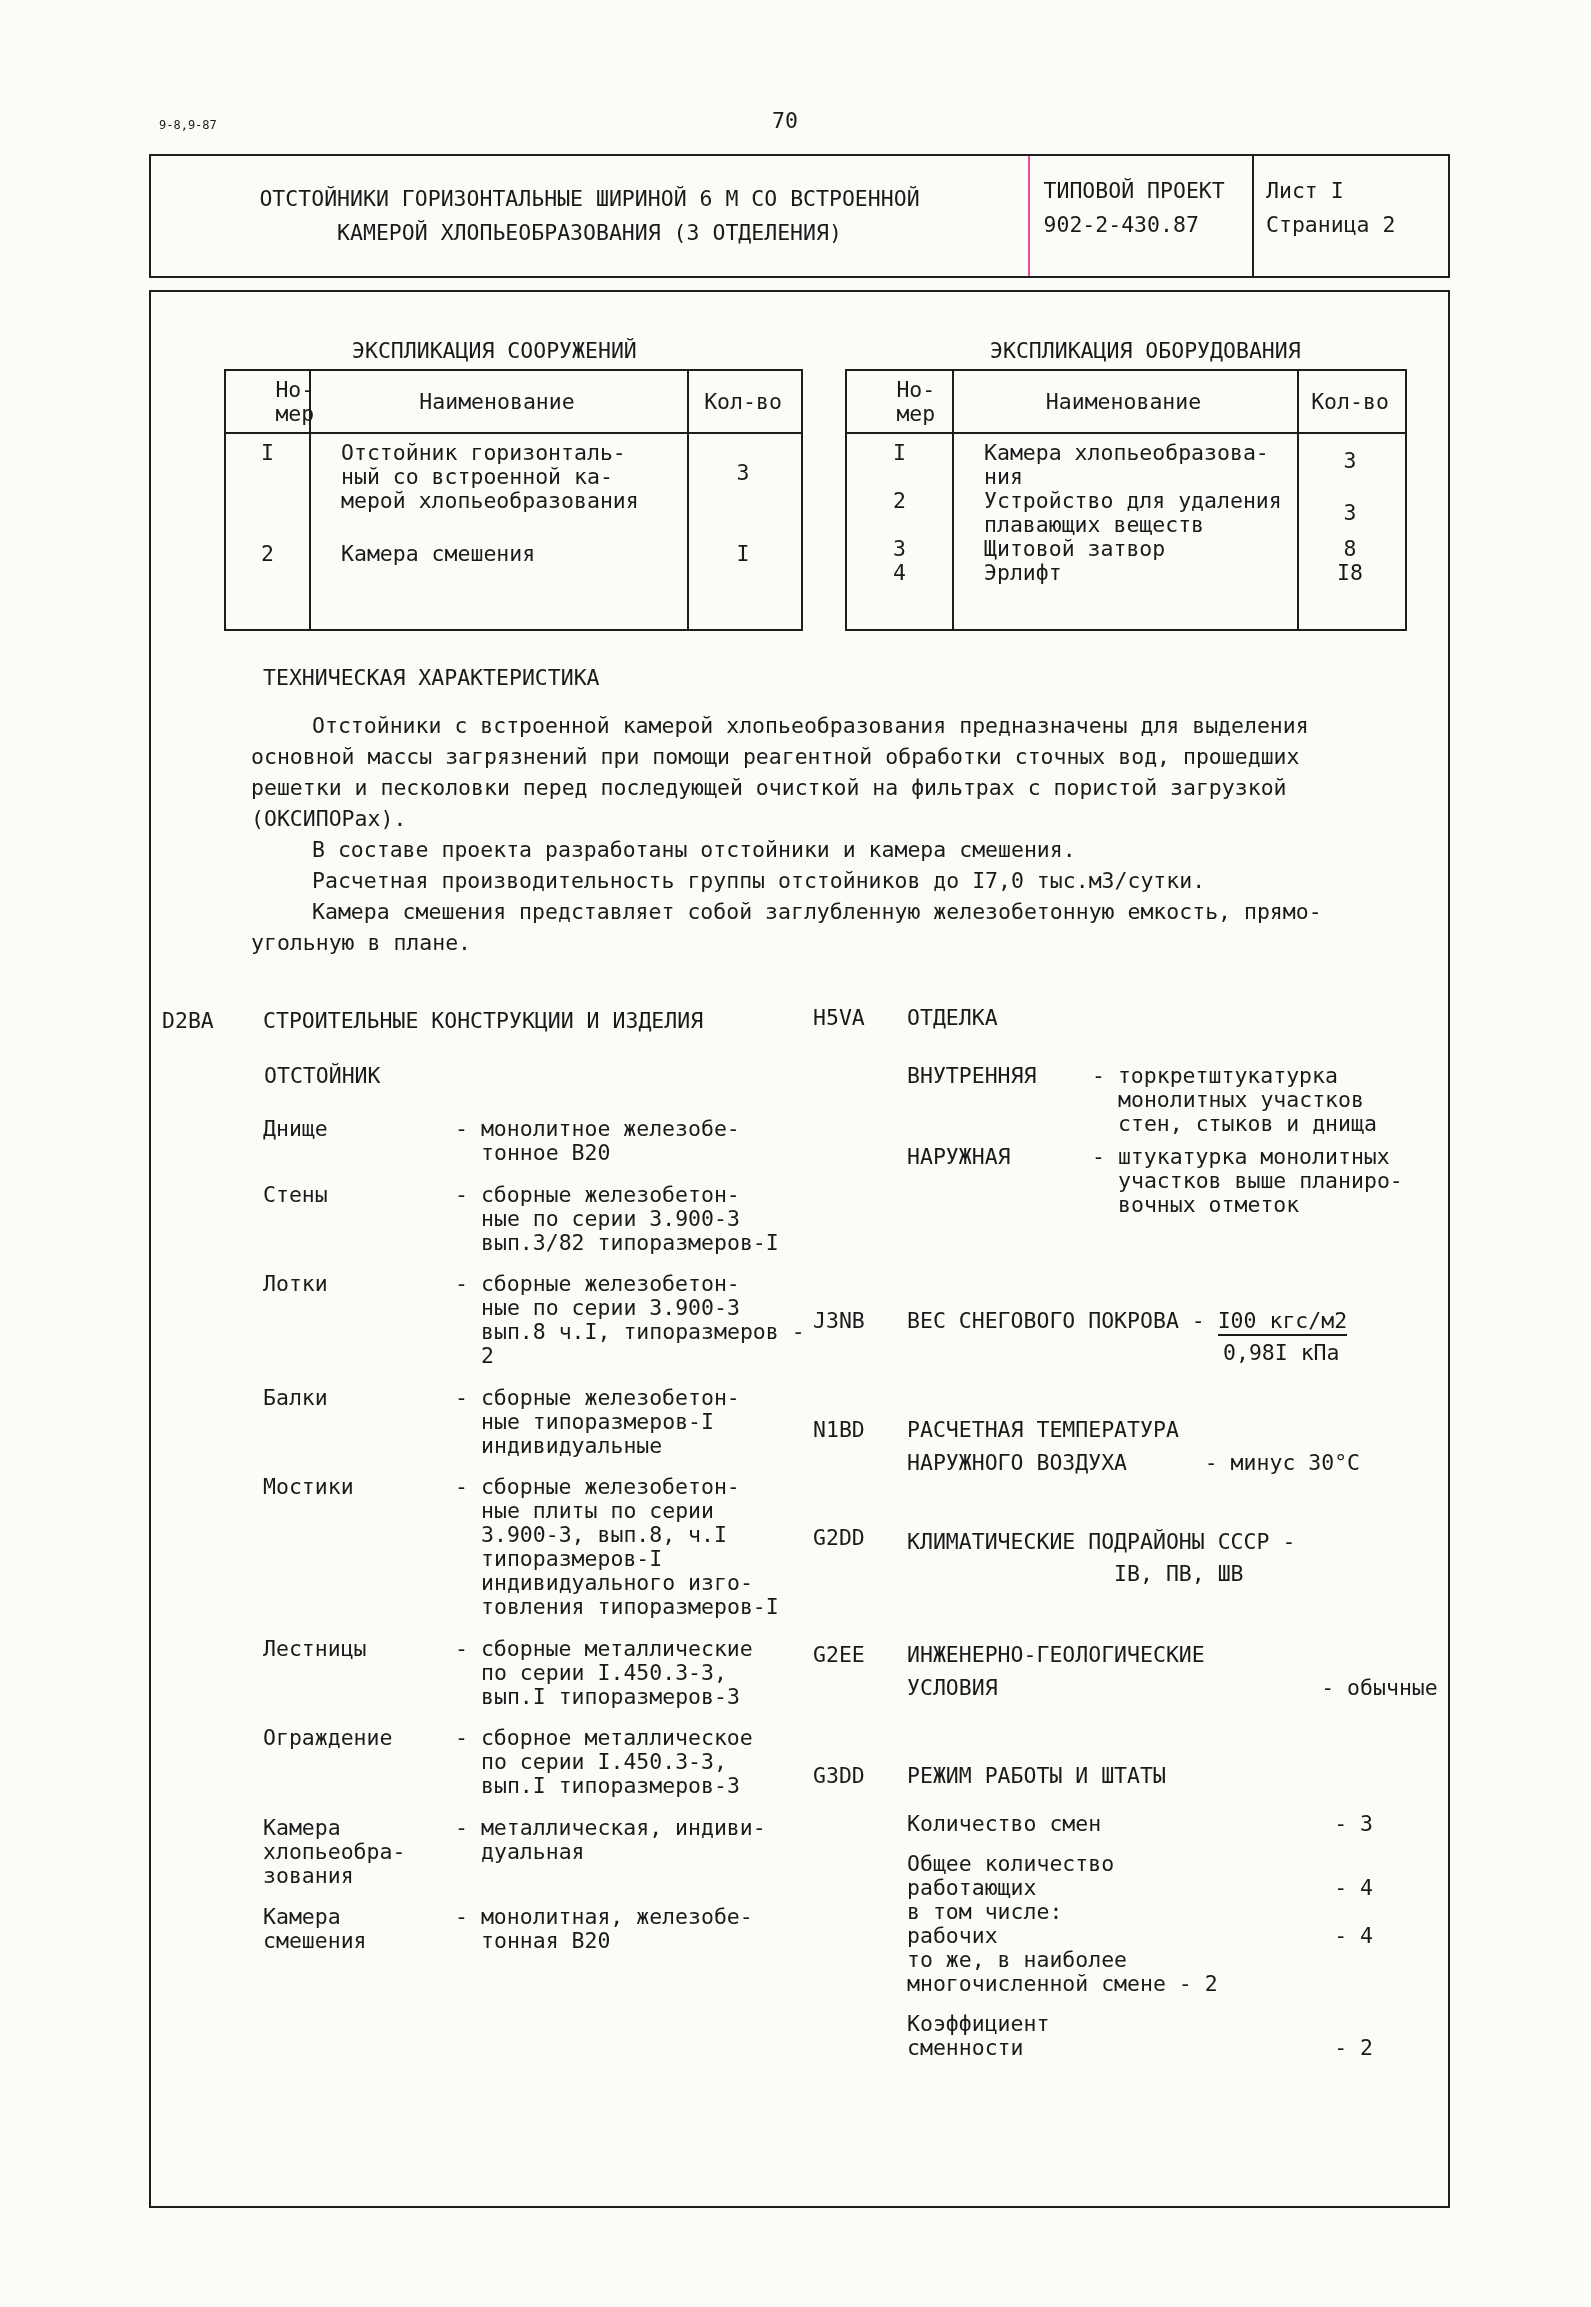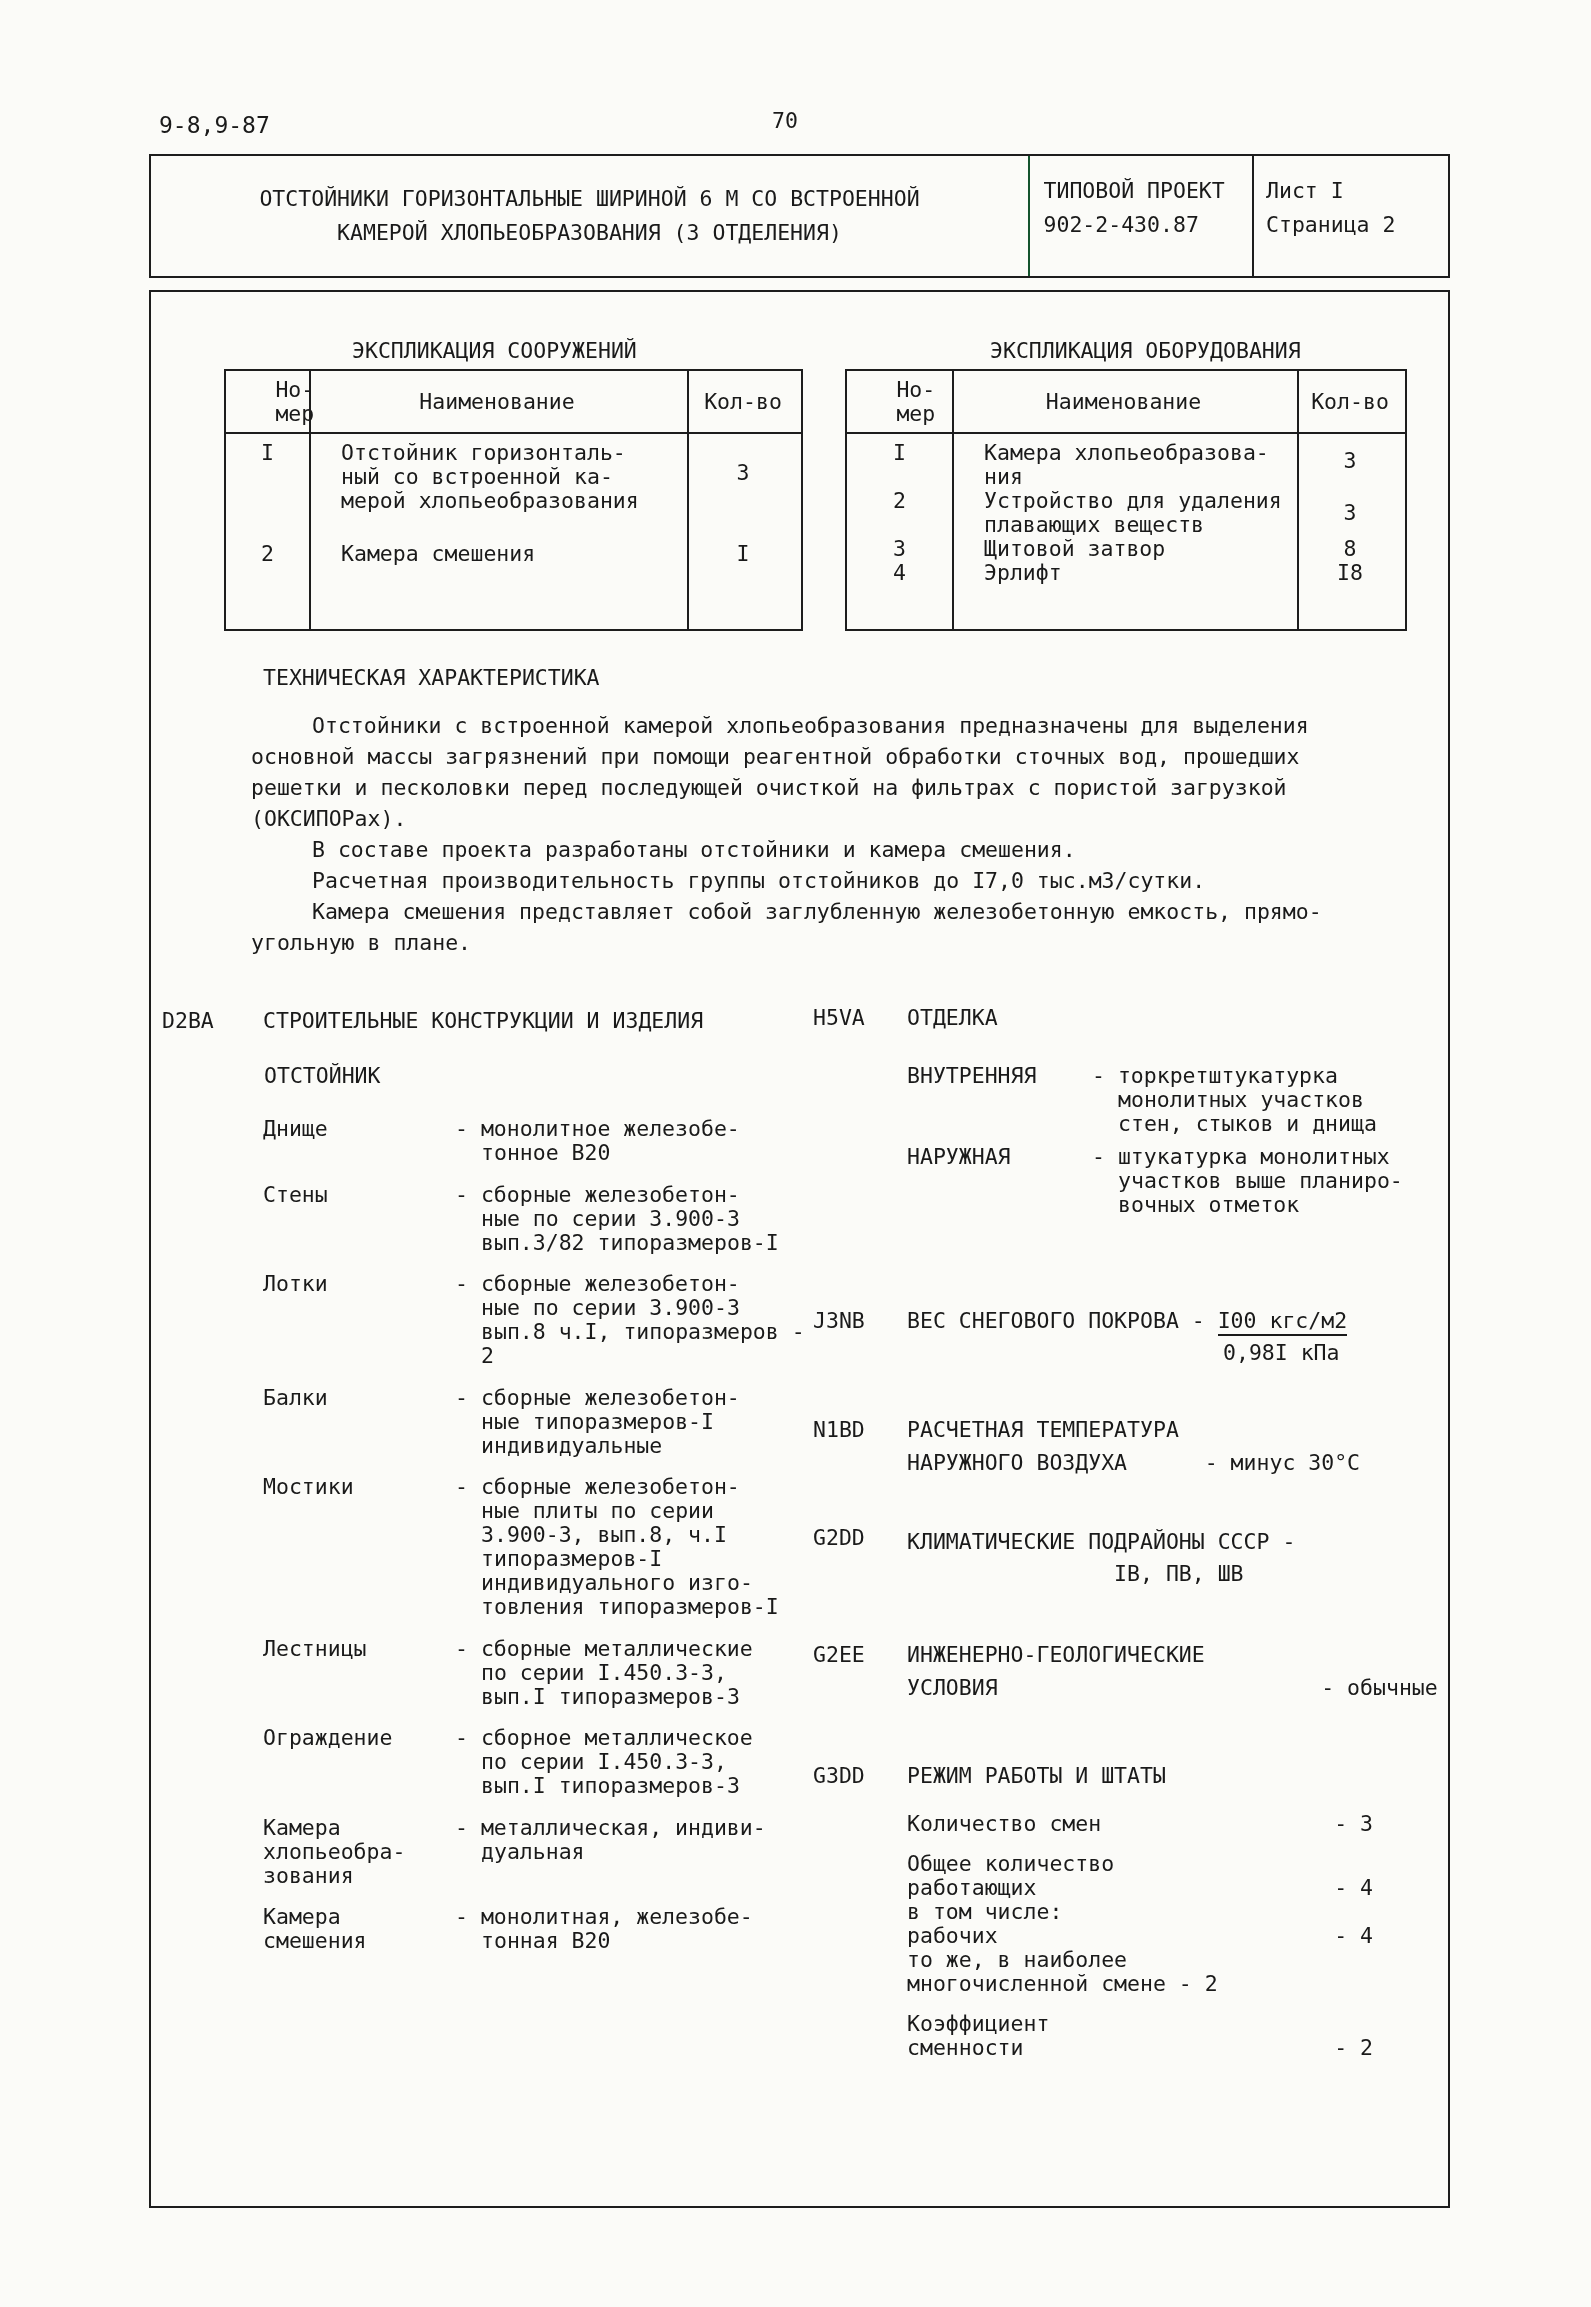--- a/index.html
+++ b/index.html
@@ -10,32 +10,32 @@
     background:#fbfbf8;
     color:#1a1a1a;
     font-family:"DejaVu Sans Mono","Liberation Mono",monospace;
     font-size:21.5px;
     line-height:24px;
   }
   .abs { position:absolute; }
   .pre { white-space:pre-wrap; }
 
   
-  .doc-code { left:159px; top:113px; font-size:23px; }
+  .doc-code { left:159px; top:113px; font-size:12px; }
   .page-num { left:772px; top:109px; }
 
   
   .header-box {
     position:absolute; left:149px; top:154px;
     width:1301px; height:124px;
     border:2px solid #1d1d1d;
     display:flex;
   }
   .hb-title {
-    width:879px; border-right:2px solid #14532d;
+    width:879px; border-right:2px solid #ec4899;
     display:flex; align-items:center; justify-content:center;
     text-align:center; line-height:34px;
   }
   .hb-project { width:224px; border-right:2px solid #1d1d1d; padding:17.5px 0 0 13.5px; line-height:34px; }
   .hb-sheet   { flex:1; padding:17.5px 0 0 12px; line-height:34px; }
 
   
   .main-box {
     position:absolute; left:149px; top:290px;
     width:1301px; height:1918px;

